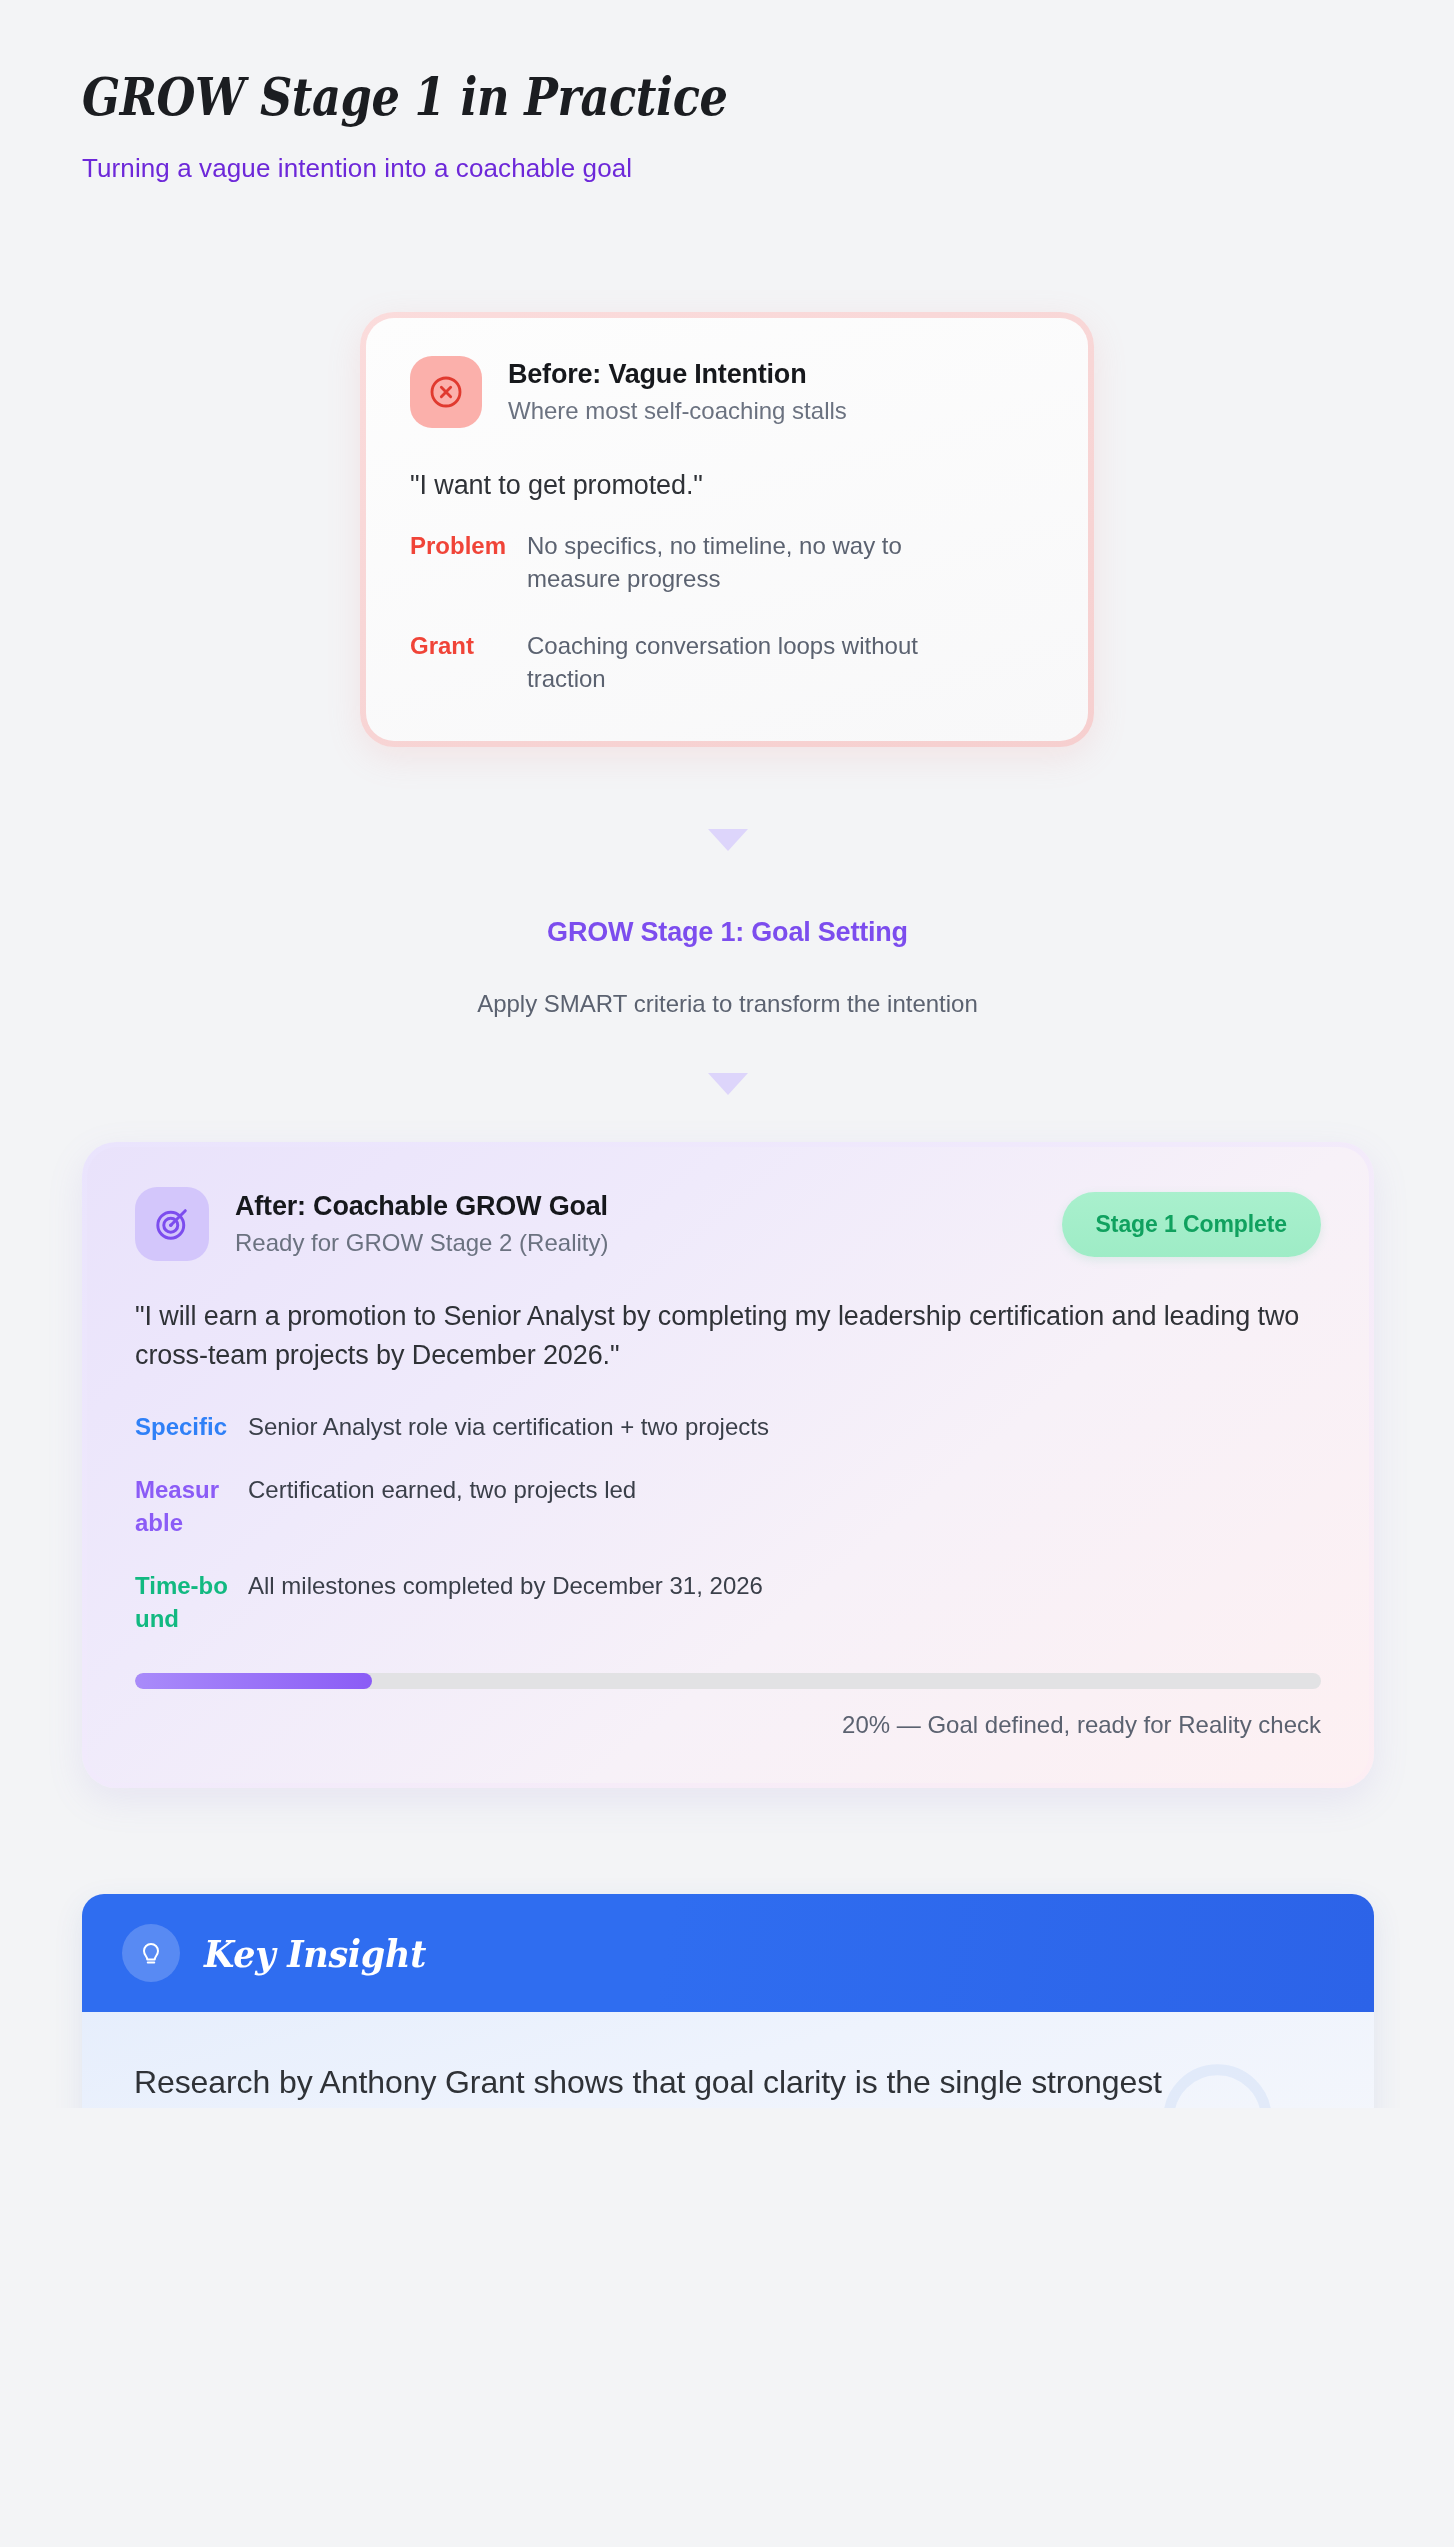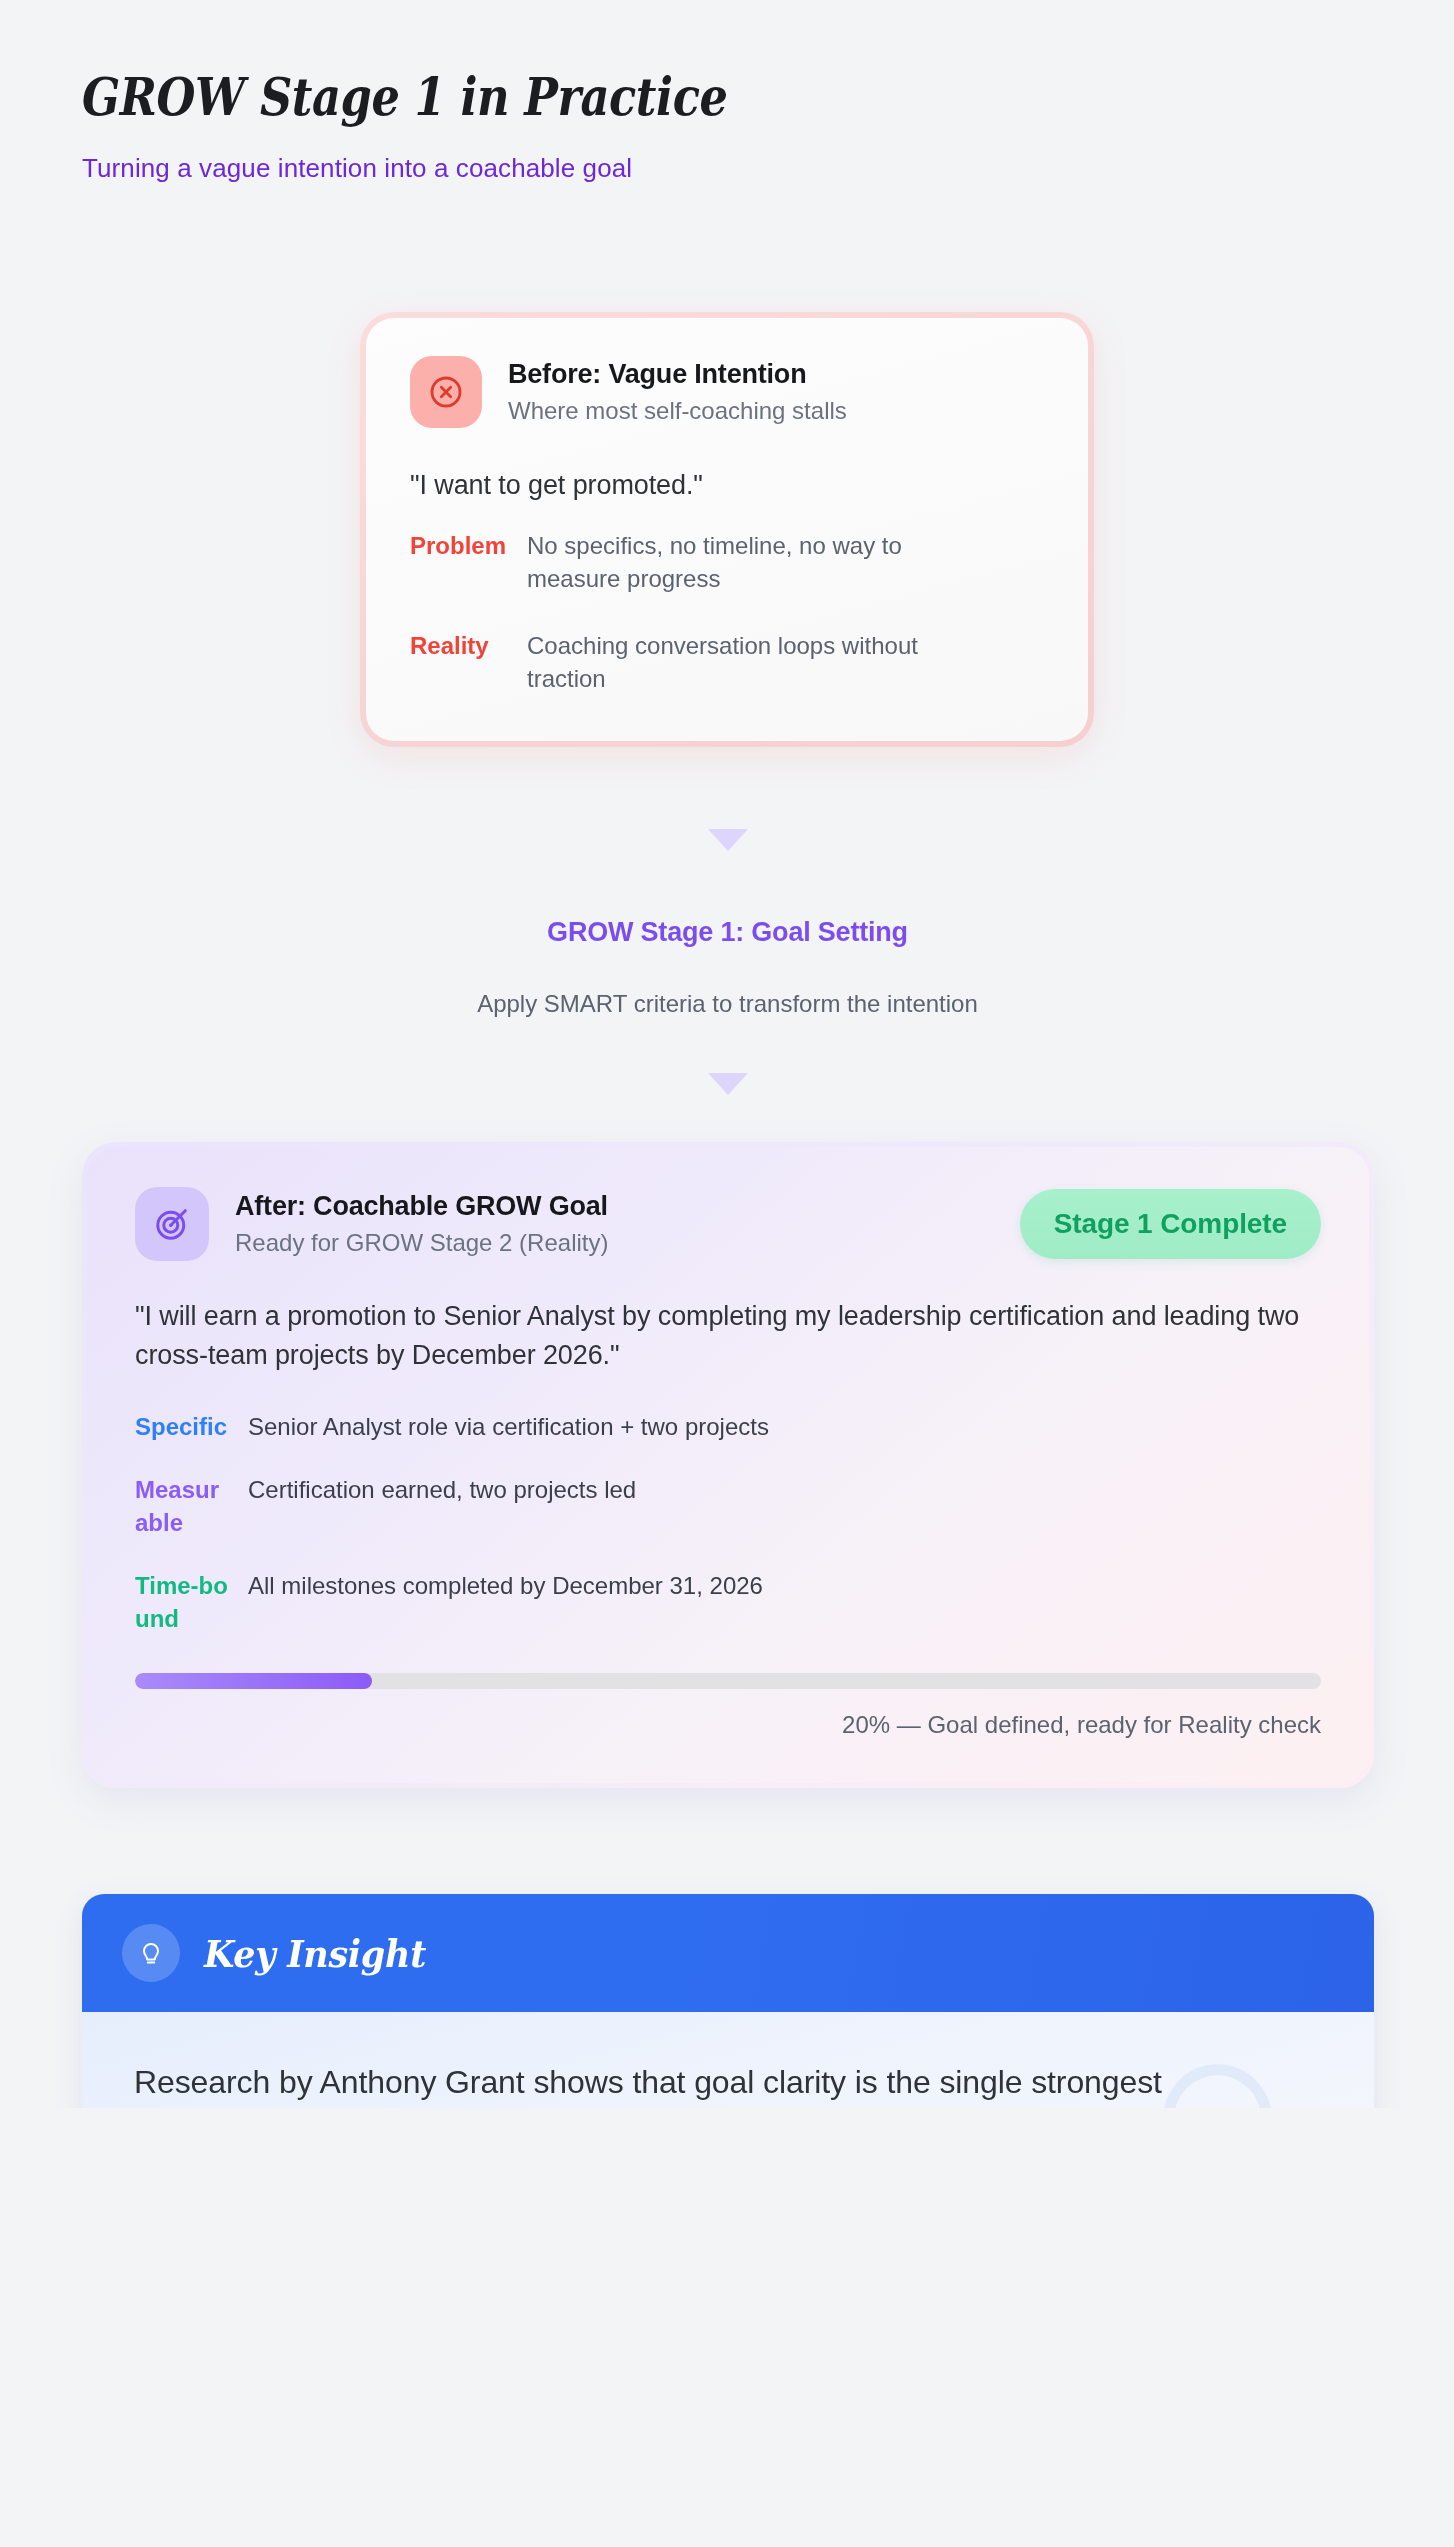--- a/index.html
+++ b/index.html
@@ -161,21 +161,21 @@
     justify-content: space-between;
   }
   .after-head-left { display: flex; align-items: center; gap: 26px; }
 
   .badge {
     flex: 0 0 auto;
     padding: 19px 34px;
     border-radius: 994px;
     background: linear-gradient(180deg, #a9f0cd 0%, #9eecc6 100%);
     color: #10a15f;
-    font-size: 28px;
+    font-size: 23px;
     font-weight: 700;
     letter-spacing: -0.1px;
     box-shadow: 0 3px 10px rgba(80, 190, 140, 0.16);
   }
 
   .after-quote {
     margin-top: 36px;
     font-size: 27px;
     color: #2f3237;
     line-height: 1.46;
@@ -313,21 +313,21 @@
       </div>
 
       <div class="quote-line">"I want to get promoted."</div>
 
       <div class="kv-rows">
         <div class="kv-row">
           <div class="kv-label">Problem</div>
           <div class="kv-value">No specifics, no timeline, no way to measure progress</div>
         </div>
         <div class="kv-row">
-          <div class="kv-label">Reality</div>
+          <div class="kv-label">Grant</div>
           <div class="kv-value">Coaching conversation loops without traction</div>
         </div>
       </div>
 
     </div>
   </div>
 
   <div class="arrow arrow-top"></div>
   <div class="stage-label">GROW Stage 1: Goal Setting</div>
   <div class="stage-desc">Apply SMART criteria to transform the intention</div>

